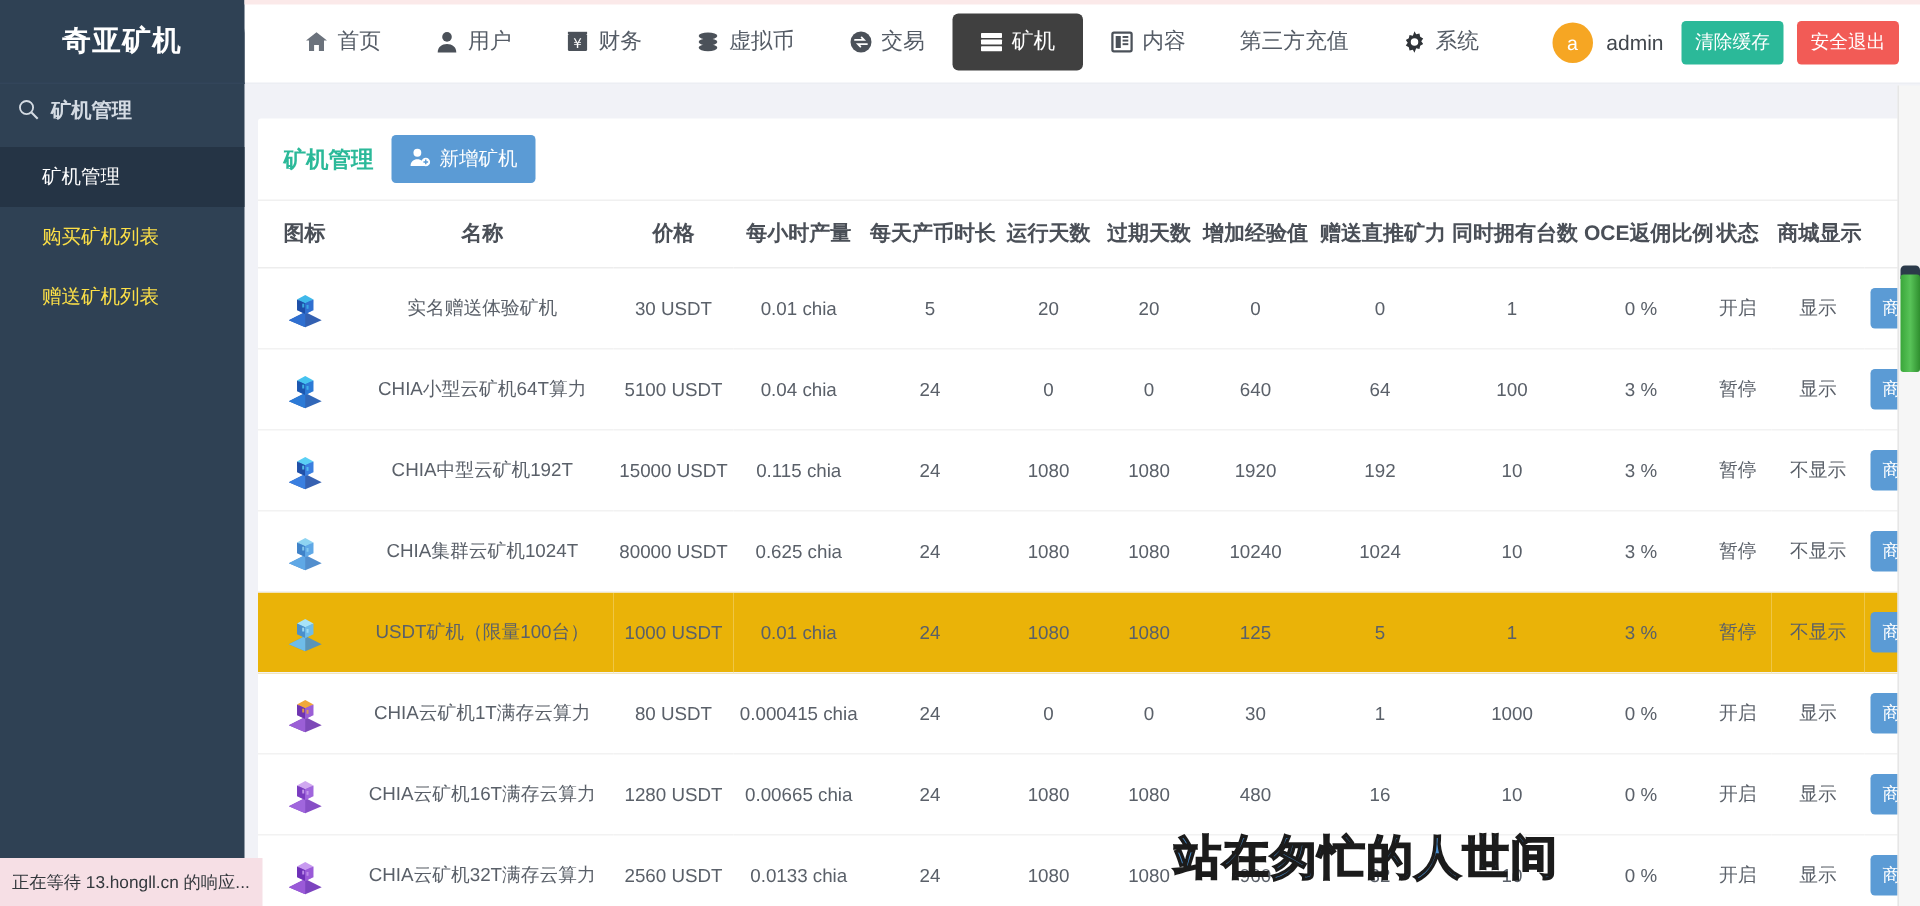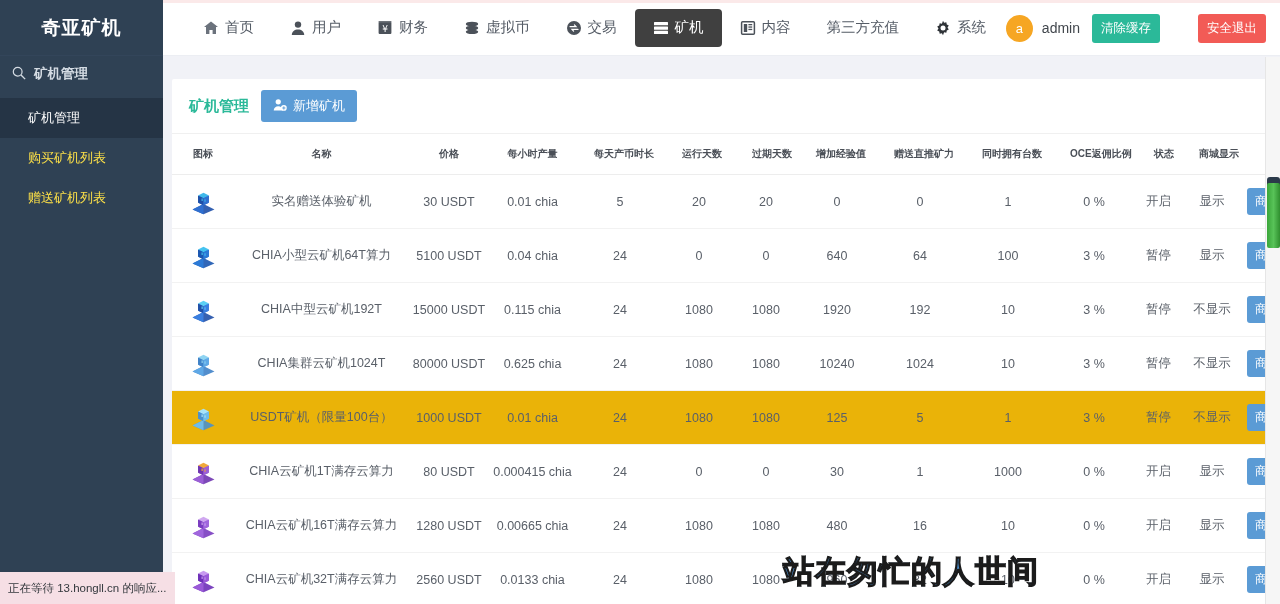--- a/index.html
+++ b/index.html
@@ -103,21 +103,20 @@
     border: none; border-radius: 3px;
     padding: 6px 9px; cursor: pointer;
     white-space: nowrap;
   }
   .btn-logout {
     background: #f25b56; color: #fff;
     font-size: 12.5px;
     border: none; border-radius: 3px;
     padding: 6px 9px; cursor: pointer;
     white-space: nowrap;
-    margin-left: 29px;
   }
 
   
   .content {
     position: absolute; left: 163px; top: 57px;
     width: 1117px; height: 547px;
     background: #f1f2f7;
     overflow: hidden;
   }
   .panel {
@@ -149,24 +148,24 @@
     cursor: pointer;
   }
 
   
   table.grid {
     width: 1104px;
     border-collapse: collapse;
     table-layout: fixed;
   }
   table.grid thead th {
-    font-size: 10px;
+    font-size: 14px;
     font-weight: bold;
     color: #4a4f57;
-    padding: 13px 18px;
+    padding: 13px 4px;
     border-bottom: 1px solid #ededed;
     text-align: center;
     white-space: nowrap;
   }
   table.grid tbody td {
     font-size: 12.5px;
     color: #5a6069;
     padding: 13px 2px;
     border-bottom: 1px solid #f2f2f2;
     text-align: center;

